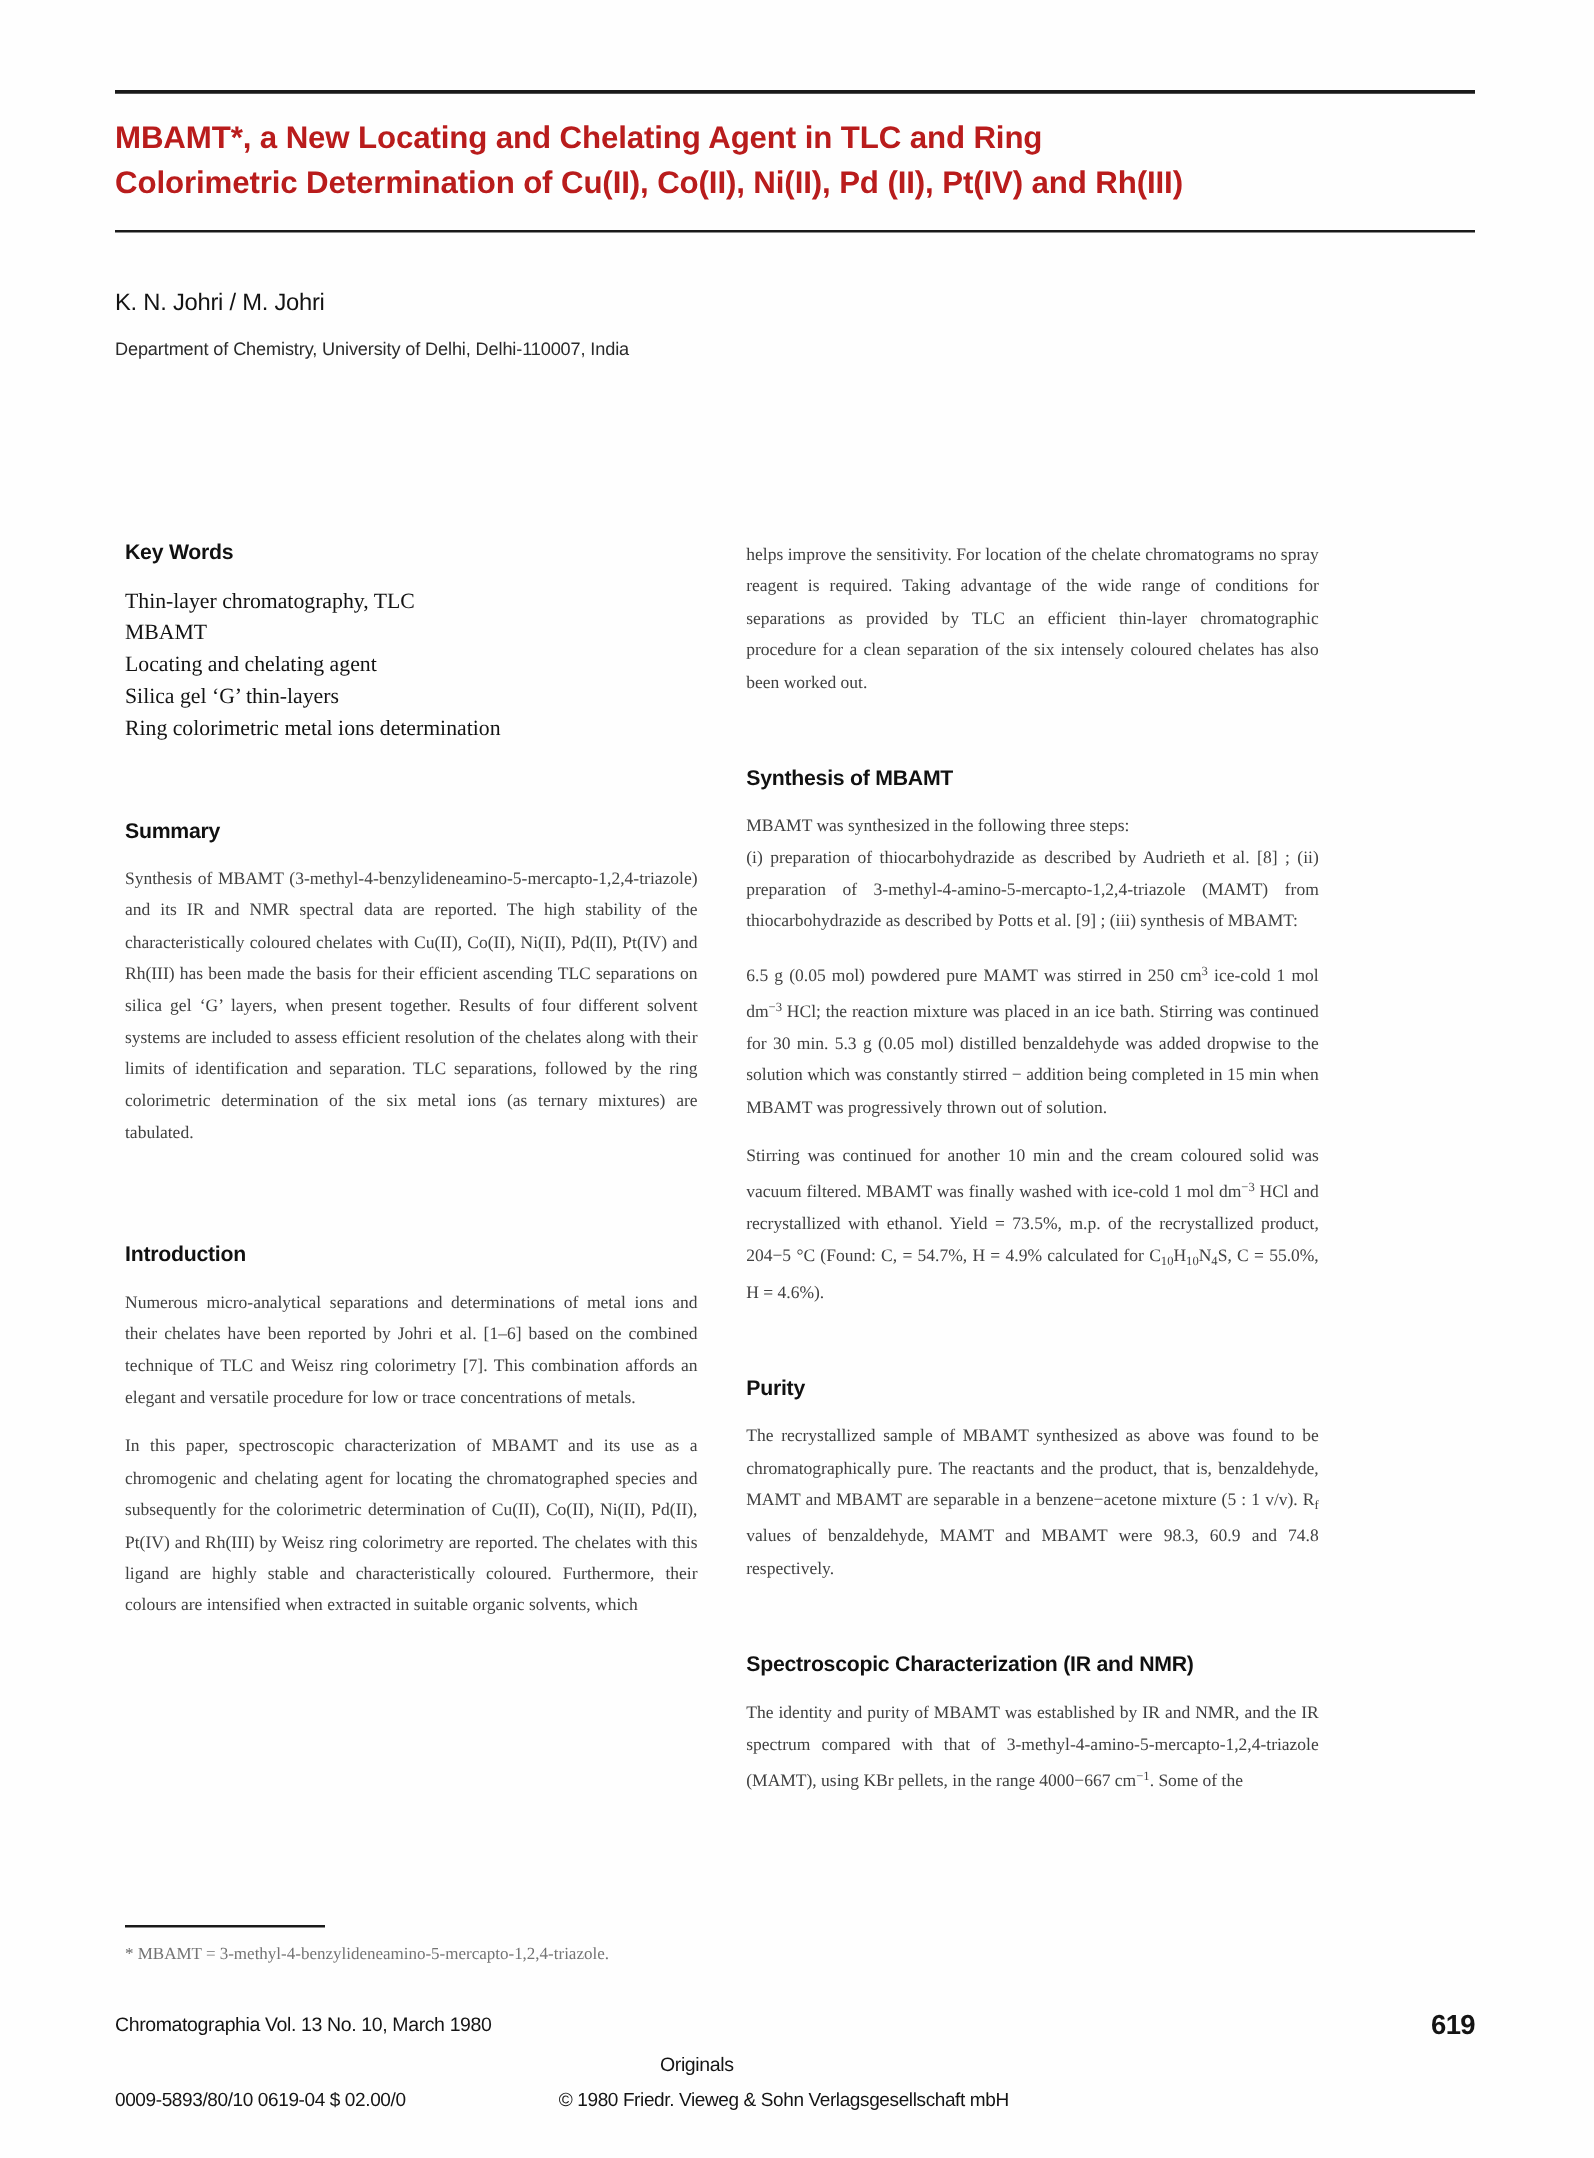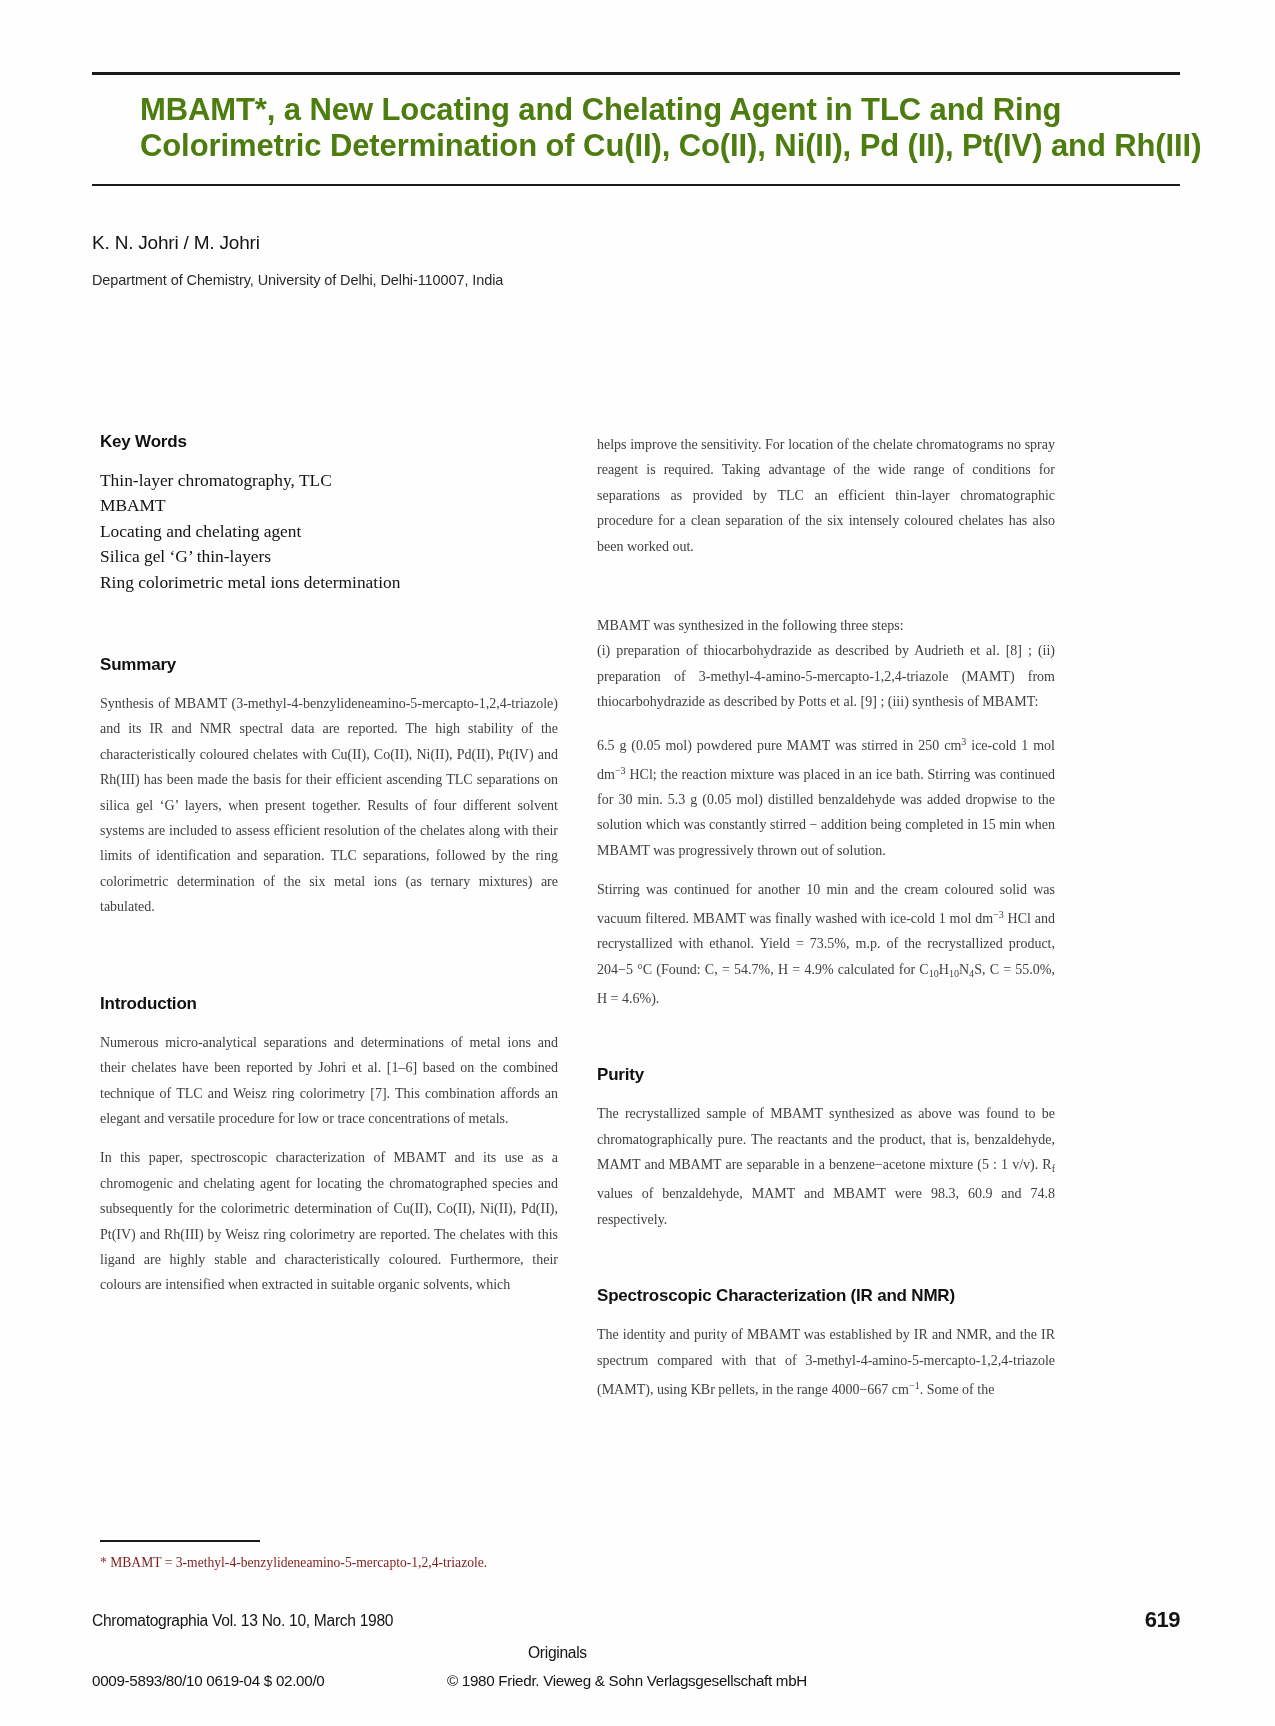--- a/index.html
+++ b/index.html
@@ -35,25 +35,24 @@
     left: 92px; top: 184px;
     width: 1088px; height: 2px;
     background: #1a1a1a;
   }
   .title {
     position: absolute;
     left: 92px; top: 92px;
     width: 1090px;
     font-family: "Liberation Sans", "DejaVu Sans", sans-serif;
     font-weight: bold;
-    font-size: 31px;
+    font-size: 25px;
     line-height: 36px;
     letter-spacing: -0.1px;
-    color: #4d7c0f;
-    margin-left: 48px;
+    color: #b91c1c;
   }
   .title .line2 { display: block; }
 
   
   .authors {
     position: absolute;
     left: 92px; top: 232px;
     font-family: "Liberation Sans", "DejaVu Sans", sans-serif;
     font-size: 19px;
     font-weight: normal;
@@ -115,21 +114,21 @@
     left: 100px; top: 1540px;
     width: 160px; height: 2px;
     background: #1a1a1a;
   }
   .footnote {
     position: absolute;
     left: 100px; top: 1553px;
     width: 460px;
     font-size: 13.6px;
     line-height: 19px;
-    color: #7f1d1d;
+    color: #737373;
     white-space: nowrap;
   }
 
   
   .footer-line {
     position: absolute;
     left: 92px; top: 1612px;
     width: 1088px;
     font-family: "Liberation Sans", "DejaVu Sans", sans-serif;
     font-size: 15.6px;
@@ -194,20 +193,21 @@
     <p class="body">In this paper, spectroscopic characterization of MBAMT and its use as a chromogenic and chelating agent for locating the chromatographed species and subsequently for the colorimetric determination of Cu(II), Co(II), Ni(II), Pd(II), Pt(IV) and Rh(III) by Weisz ring colorimetry are reported. The chelates with this ligand are highly stable and characteristically coloured. Furthermore, their colours are intensified when extracted in suitable organic solvents, which</p>
 
   </div>
 
   <div class="col col-right">
 
     <p class="body">helps improve the sensitivity. For location of the chelate chromatograms no spray reagent is required. Taking advantage of the wide range of conditions for separations as provided by TLC an efficient thin-layer chromatographic procedure for a clean separation of the six intensely coloured chelates has also been worked out.</p>
 
     <div class="gap-md"></div>
 
+    <h2 class="sec">Synthesis of MBAMT</h2>
 
     <p class="body" style="margin-bottom:0;text-align:left;">MBAMT was synthesized in the following three steps:</p>
     <p class="body">(i) preparation of thiocarbohydrazide as described by Audrieth et al. [8] ;  (ii) preparation of 3-methyl-4-amino-5-mercapto-1,2,4-triazole (MAMT) from thiocarbohydrazide as described by Potts et al. [9] ;  (iii) synthesis of MBAMT:</p>
 
     <p class="body"><span>6.5 g  (0.05 mol) powdered pure MAMT was stirred in 250 cm</span><sup>3</sup><span> ice-cold 1 mol dm</span><sup>−3</sup><span> HCl; the reaction mixture was placed in an ice bath. Stirring was continued for 30 min. 5.3 g (0.05 mol) distilled benzaldehyde was added dropwise to the solution which was constantly stirred − addition being completed in 15 min when MBAMT was progressively thrown out of solution.</span></p>
 
     <p class="body"><span>Stirring was continued for another 10 min and the cream coloured solid was vacuum filtered. MBAMT was finally washed with ice-cold  1 mol dm</span><sup>−3</sup><span> HCl and recrystallized with ethanol. Yield = 73.5%, m.p. of the recrystallized product, 204−5 °C (Found: C, = 54.7%, H = 4.9% calculated for C</span><sub>10</sub><span>H</span><sub>10</sub><span>N</span><sub>4</sub><span>S, C = 55.0%, H = 4.6%).</span></p>
 
     <div class="gap-md"></div>
 

